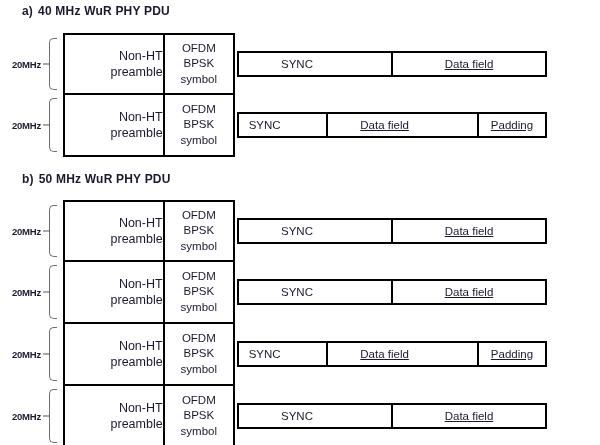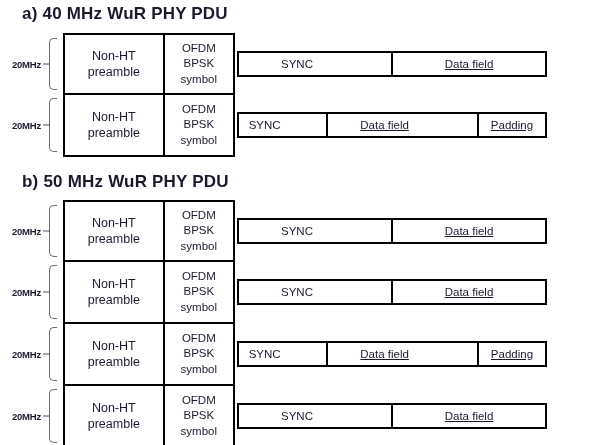--- a/index.html
+++ b/index.html
@@ -18,21 +18,21 @@
 
   .canvas {
     position: relative;
     width: 600px;
     height: 445px;
   }
 
   
   .section-title {
     position: absolute;
-    font-size: 17px;
+    font-size: 12px;
     font-weight: 600;
     letter-spacing: 0.2px;
     color: #1a1a2e;
     white-space: nowrap;
   }
   .section-title .tag {
     margin-right: 5px;
   }
 
   
@@ -62,20 +62,21 @@
     align-items: center;
     justify-content: center;
     text-align: center;
     font-size: 12.5px;
     line-height: 1.32;
     color: #1a1a2e;
   }
   .cell-preamble {
     width: 102px;
     border-right: 2.5px solid #000;
+    align-items: flex-end;
   }
   .cell-ofdm {
     width: 70px;
     font-size: 11.5px;
     line-height: 1.36;
   }
 
   
   .subband {
     position: absolute;

